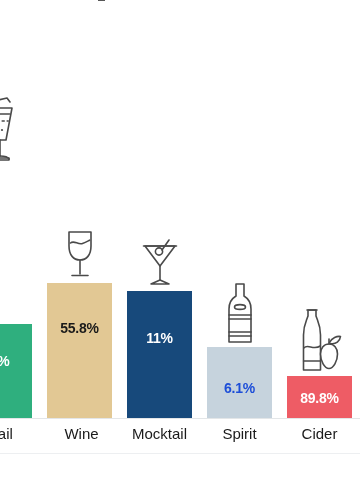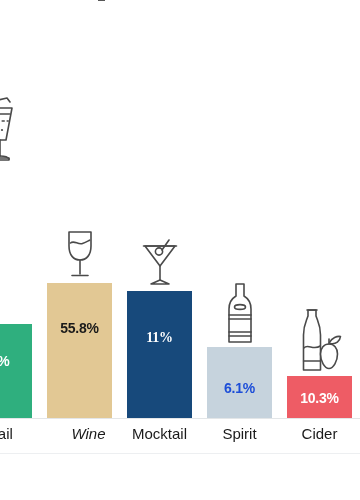--- a/index.html
+++ b/index.html
@@ -157,21 +157,21 @@
         <svg width="36" height="56" viewBox="0 0 36 56" fill="none" stroke="#4a4a4a" stroke-width="1.6" stroke-linecap="round" stroke-linejoin="round">
           <path d="M3 12 L33 12 L18 32 Z" fill="none"></path>
           <path d="M1.5 12 L34.5 12"></path>
           <path d="M18 32 L18 46"></path>
           <path d="M9 50 L27 50 L18 46 Z" fill="none"></path>
           <circle cx="17" cy="17.5" r="3.6" fill="none"></circle>
           <path d="M20 16 L27 6"></path>
         </svg>
       </div>
       <div class="bar" style="height:127px; background:#17497B;"></div>
-      <div class="bar-value" style="bottom:127px; margin-bottom:-54px; color:#ffffff;font-family:Liberation Serif, serif;">11%</div>
+      <div class="bar-value" style="bottom:127px; margin-bottom:-54px; color:#ffffff;">11%</div>
     </div>
 
     <div class="bar-col" style="left:207px;">
       <div class="icon-wrap" style="bottom:72px; height:66px;">
         <svg width="32" height="64" viewBox="0 0 32 64" fill="none" stroke="#4a4a4a" stroke-width="1.6" stroke-linecap="round" stroke-linejoin="round">
           <path d="M12 2 L20 2 L20 14 C25 17 27 22 27 27 L27 60 L5 60 L5 27 C5 22 7 17 12 14 Z" fill="none"></path>
           <ellipse cx="16" cy="25" rx="5.5" ry="2.4" fill="none"></ellipse>
           <path d="M5 33 L27 33"></path>
           <path d="M5 37 L27 37"></path>
           <path d="M5 50 L27 50"></path>
@@ -188,30 +188,30 @@
           <path d="M11 2 L19 2 L19 8 L20.5 12 C22.5 17 23.5 22 23.5 27 L23.5 62 L6.5 62 L6.5 27 C6.5 22 7.5 17 9.5 12 L11 8 Z" fill="none"></path>
           <path d="M10 2 L20 2"></path>
           <path d="M6.8 40 C11 35 16 43 23.3 38"></path>
           <path d="M6.6 53 L23.4 53"></path>
           <path d="M32 36 C27 36 23.5 40 23.5 46 C23.5 53 27.5 60.5 32 60.5 C36.5 60.5 40.5 53 40.5 46 C40.5 40 37 36 32 36 Z" fill="#ffffff"></path>
           <path d="M32 36 L32 31"></path>
           <path d="M32.5 34.5 C35 29.5 40 28 43.5 28.5 C43 33 39 36.5 33.5 35.5"></path>
         </svg>
       </div>
       <div class="bar" style="height:42px; background:#EE5C65;"></div>
-      <div class="bar-value" style="bottom:42px; margin-bottom:-29px; color:#ffffff;">10.3%</div>
+      <div class="bar-value" style="bottom:42px; margin-bottom:-29px; color:#ffffff;">89.8%</div>
     </div>
 
   </div>
 
   <div id="axis-line"></div>
 
   <div id="axis-labels">
     <div class="axis-label" style="left:-33px; text-align:center;">ktail</div>
-    <div class="axis-label" style="left:56px;font-style:italic;">Wine</div>
+    <div class="axis-label" style="left:49px;">Wine</div>
     <div class="axis-label" style="left:122px; width:75px;text-align:center;">Mocktail</div>
     <div class="axis-label" style="left:287px;">Cider</div>
     <div class="axis-label" style="left:207px;">Spirit</div>
   </div>
 
   <div id="axis-bottom-line"></div>
 
 </div>
 
 </body></html>

